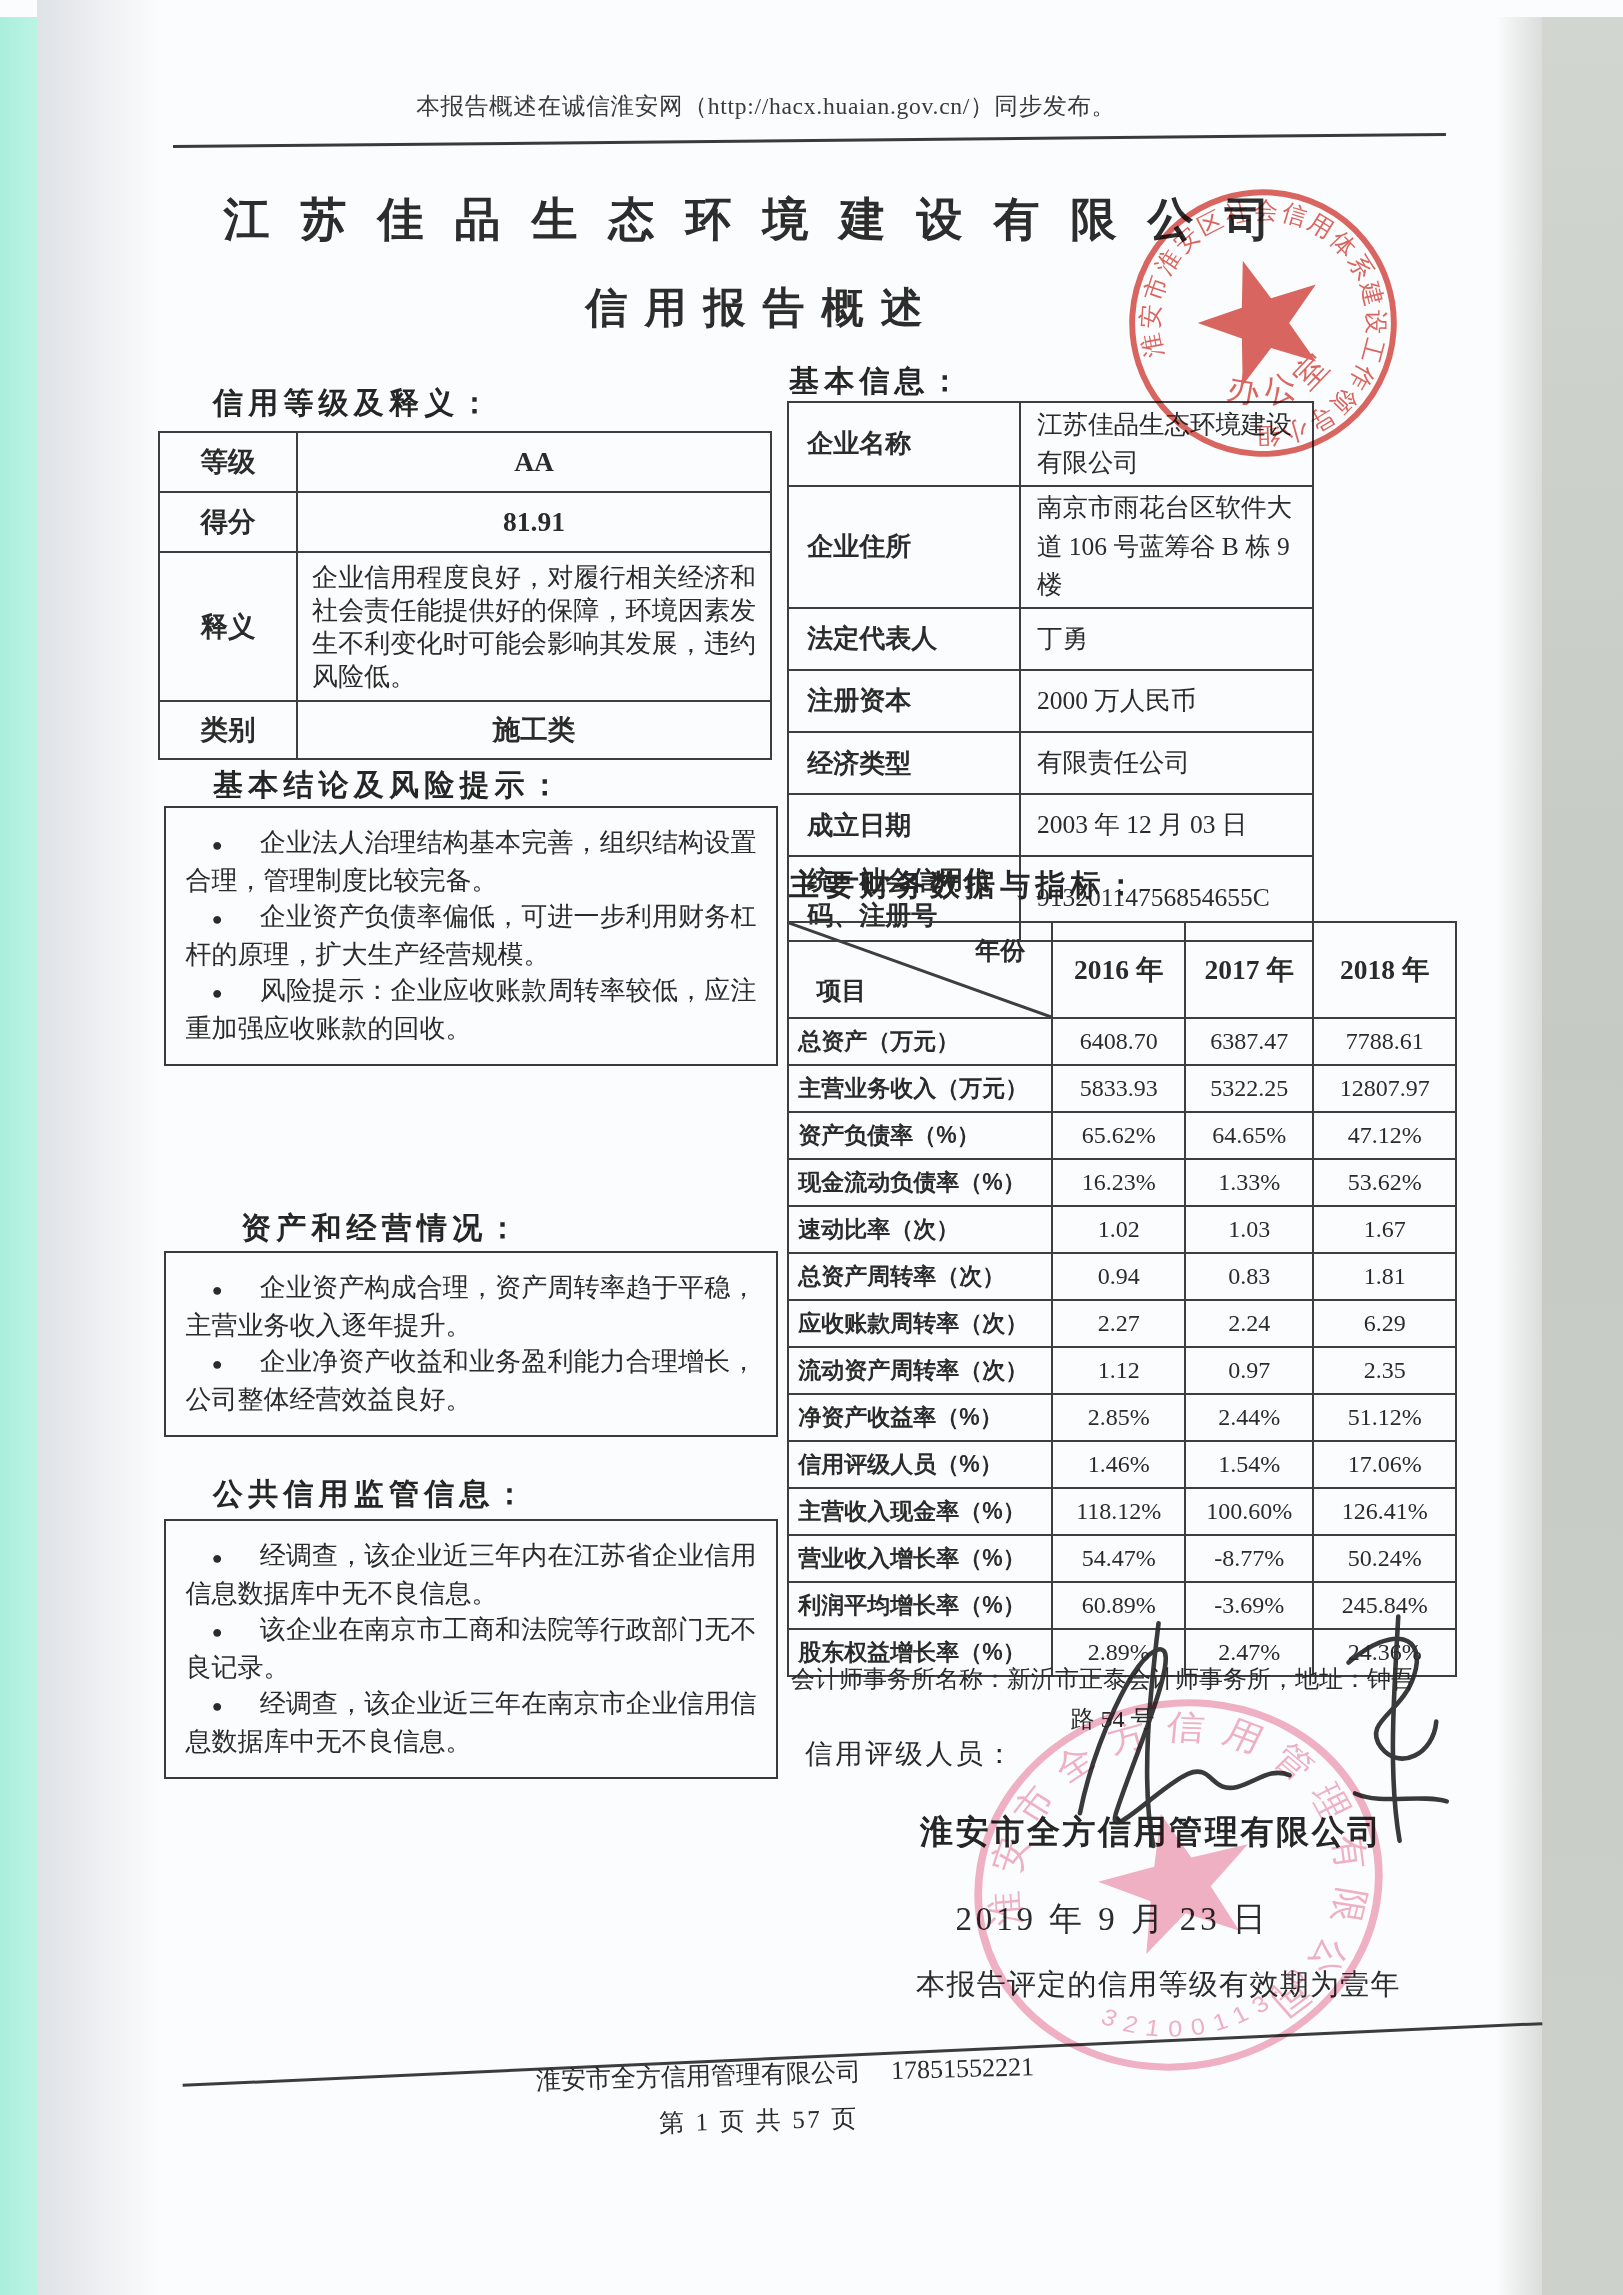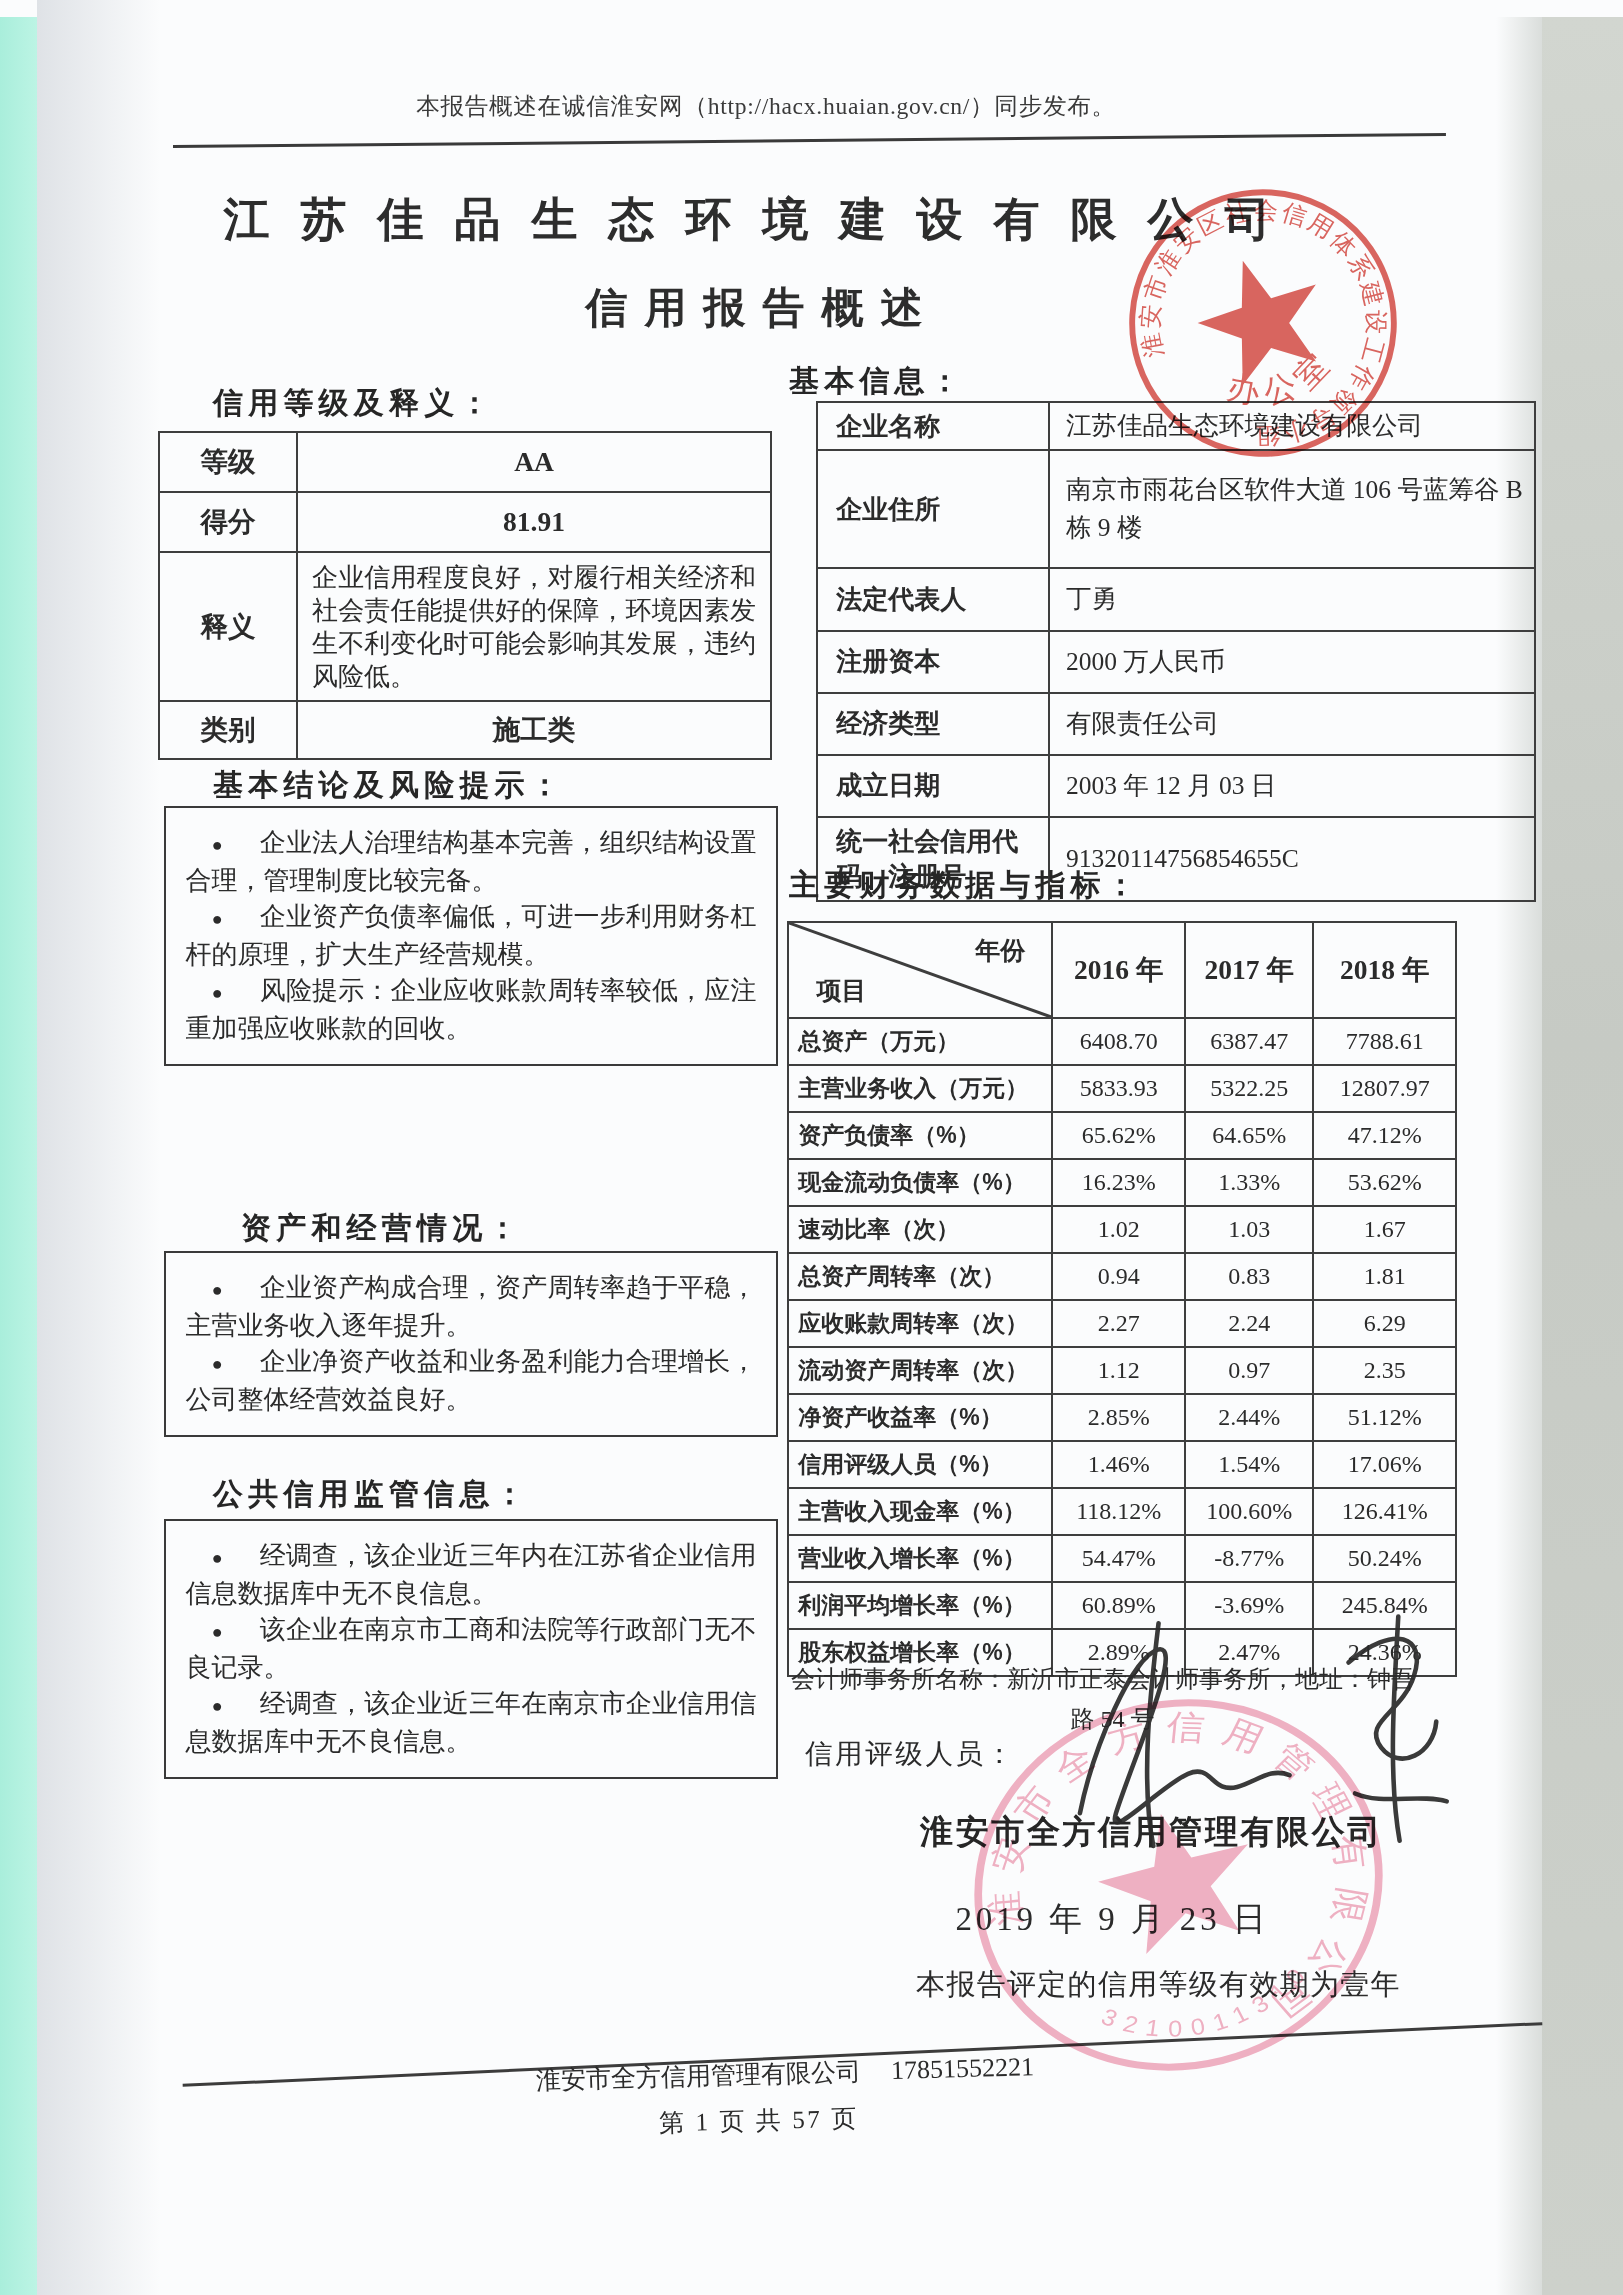--- a/index.html
+++ b/index.html
@@ -49,21 +49,21 @@
   .t1 .para{padding:6.5px 13px;text-align:justify;font-weight:400;
     font-size:26px;line-height:33px;}
 
   
   .bbox{border:2.6px solid #3a3a3a;width:614px;box-sizing:border-box;
     padding:17px 19.6px;font-size:26px;line-height:36px;background:transparent;}
   .bli{margin:0;text-indent:26px;text-align:justify;}
   .blt{font-size:18.3px;margin-right:37px;}
 
   
-  .t2{left:816px;top:401px;width:720px;}
+  .t2{left:787px;top:401px;width:527px;}
   .t2 .lab{width:211px;font-family:"Liberation Sans",sans-serif;font-weight:700;
     font-size:26px;padding-left:18.3px;line-height:1.35;}
   .t2 .val{font-size:25.5px;padding:2.6px 5.2px 2.6px 15.7px;line-height:1.5;}
   .t2 tr.r0 td{height:41px;}
   .t2 tr.r1 td{height:111px;}
   .t2 tr.r2 td,.t2 tr.r3 td,.t2 tr.r4 td,.t2 tr.r5 td{height:55px;}
   .t2 tr.r6 td{height:77px;}
 
   
   .fin{left:787px;top:921px;width:645px;}

